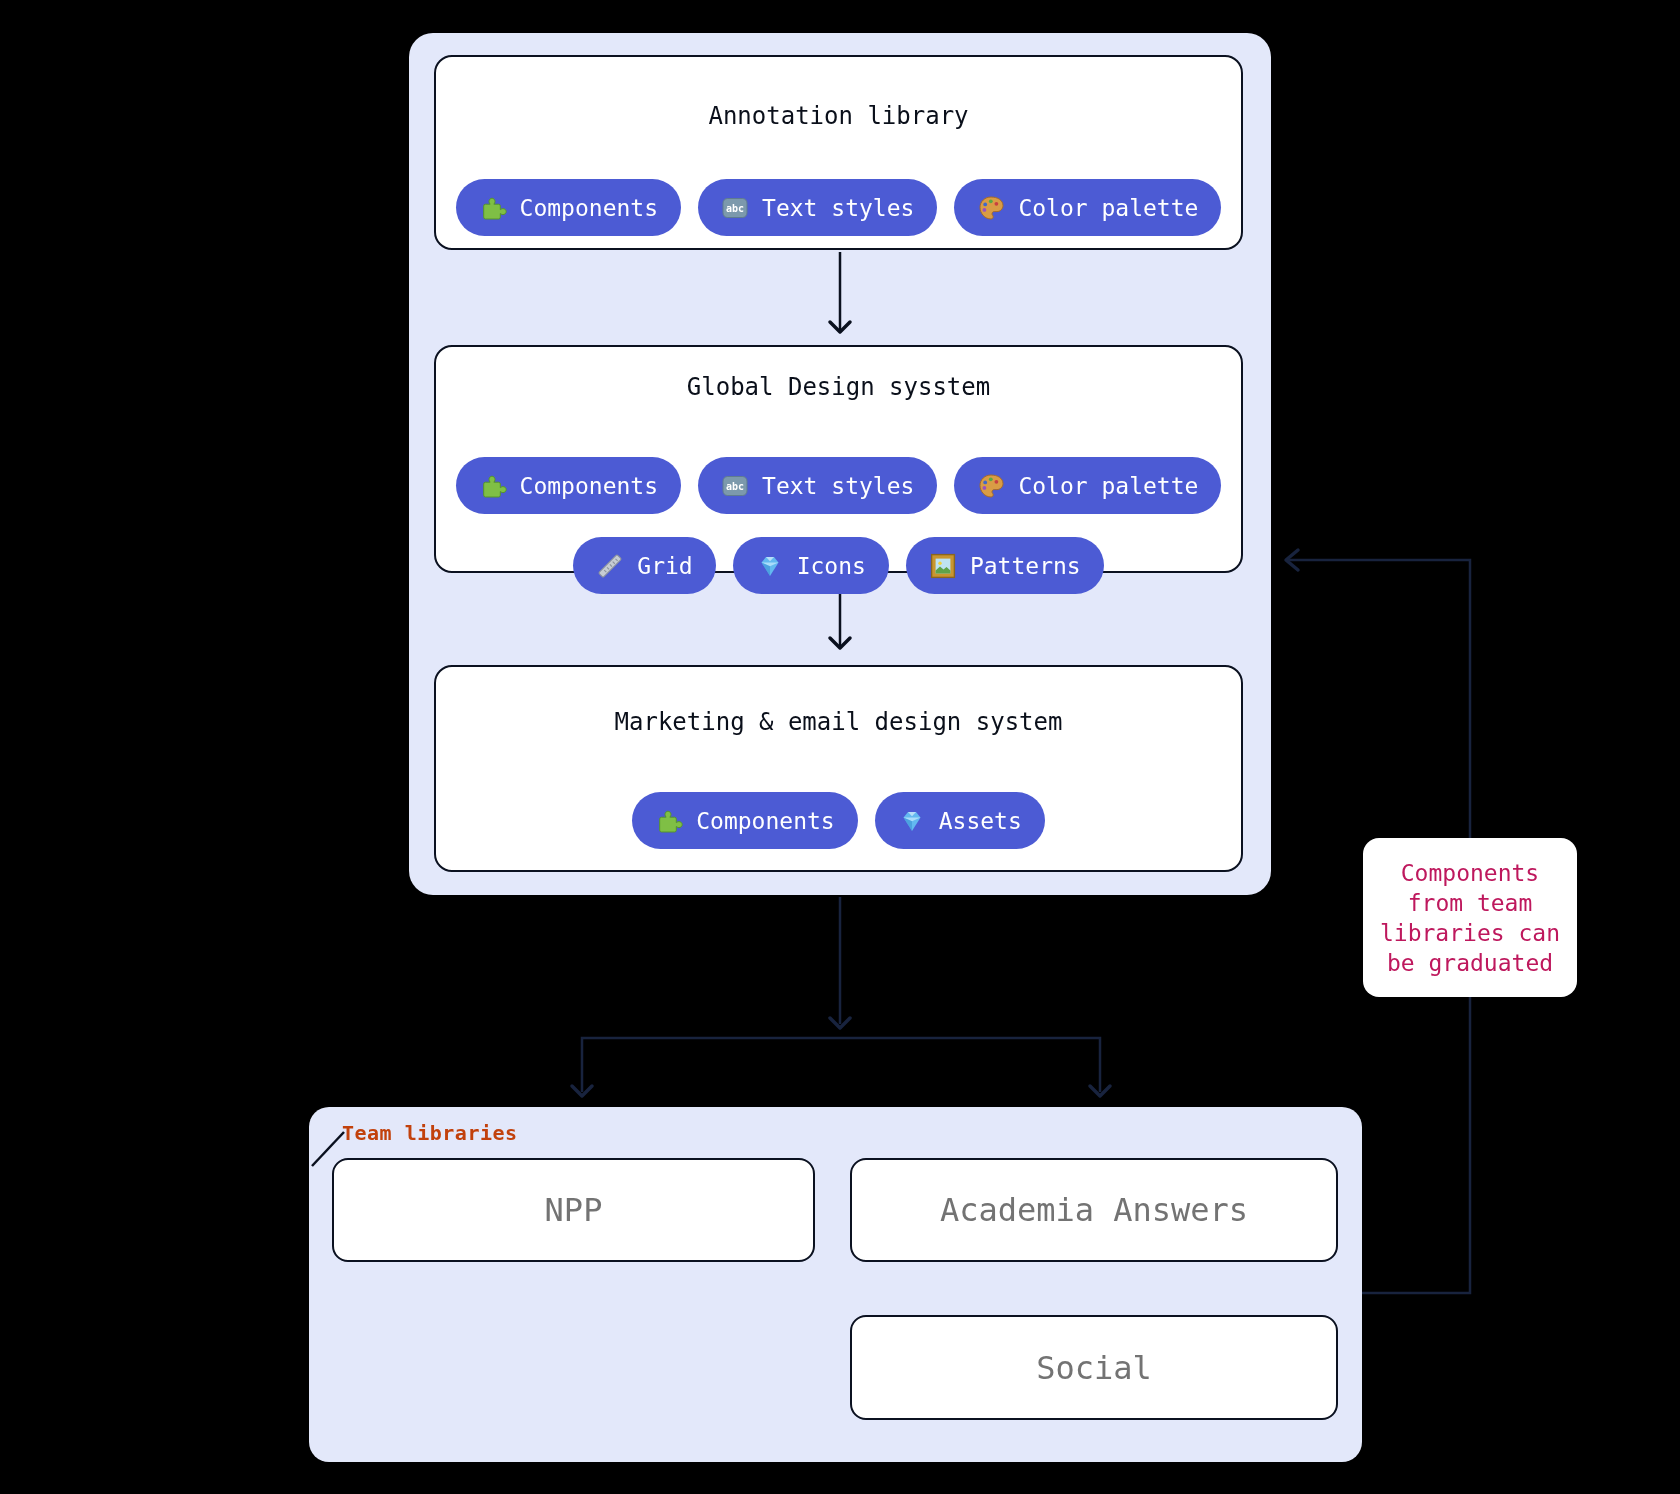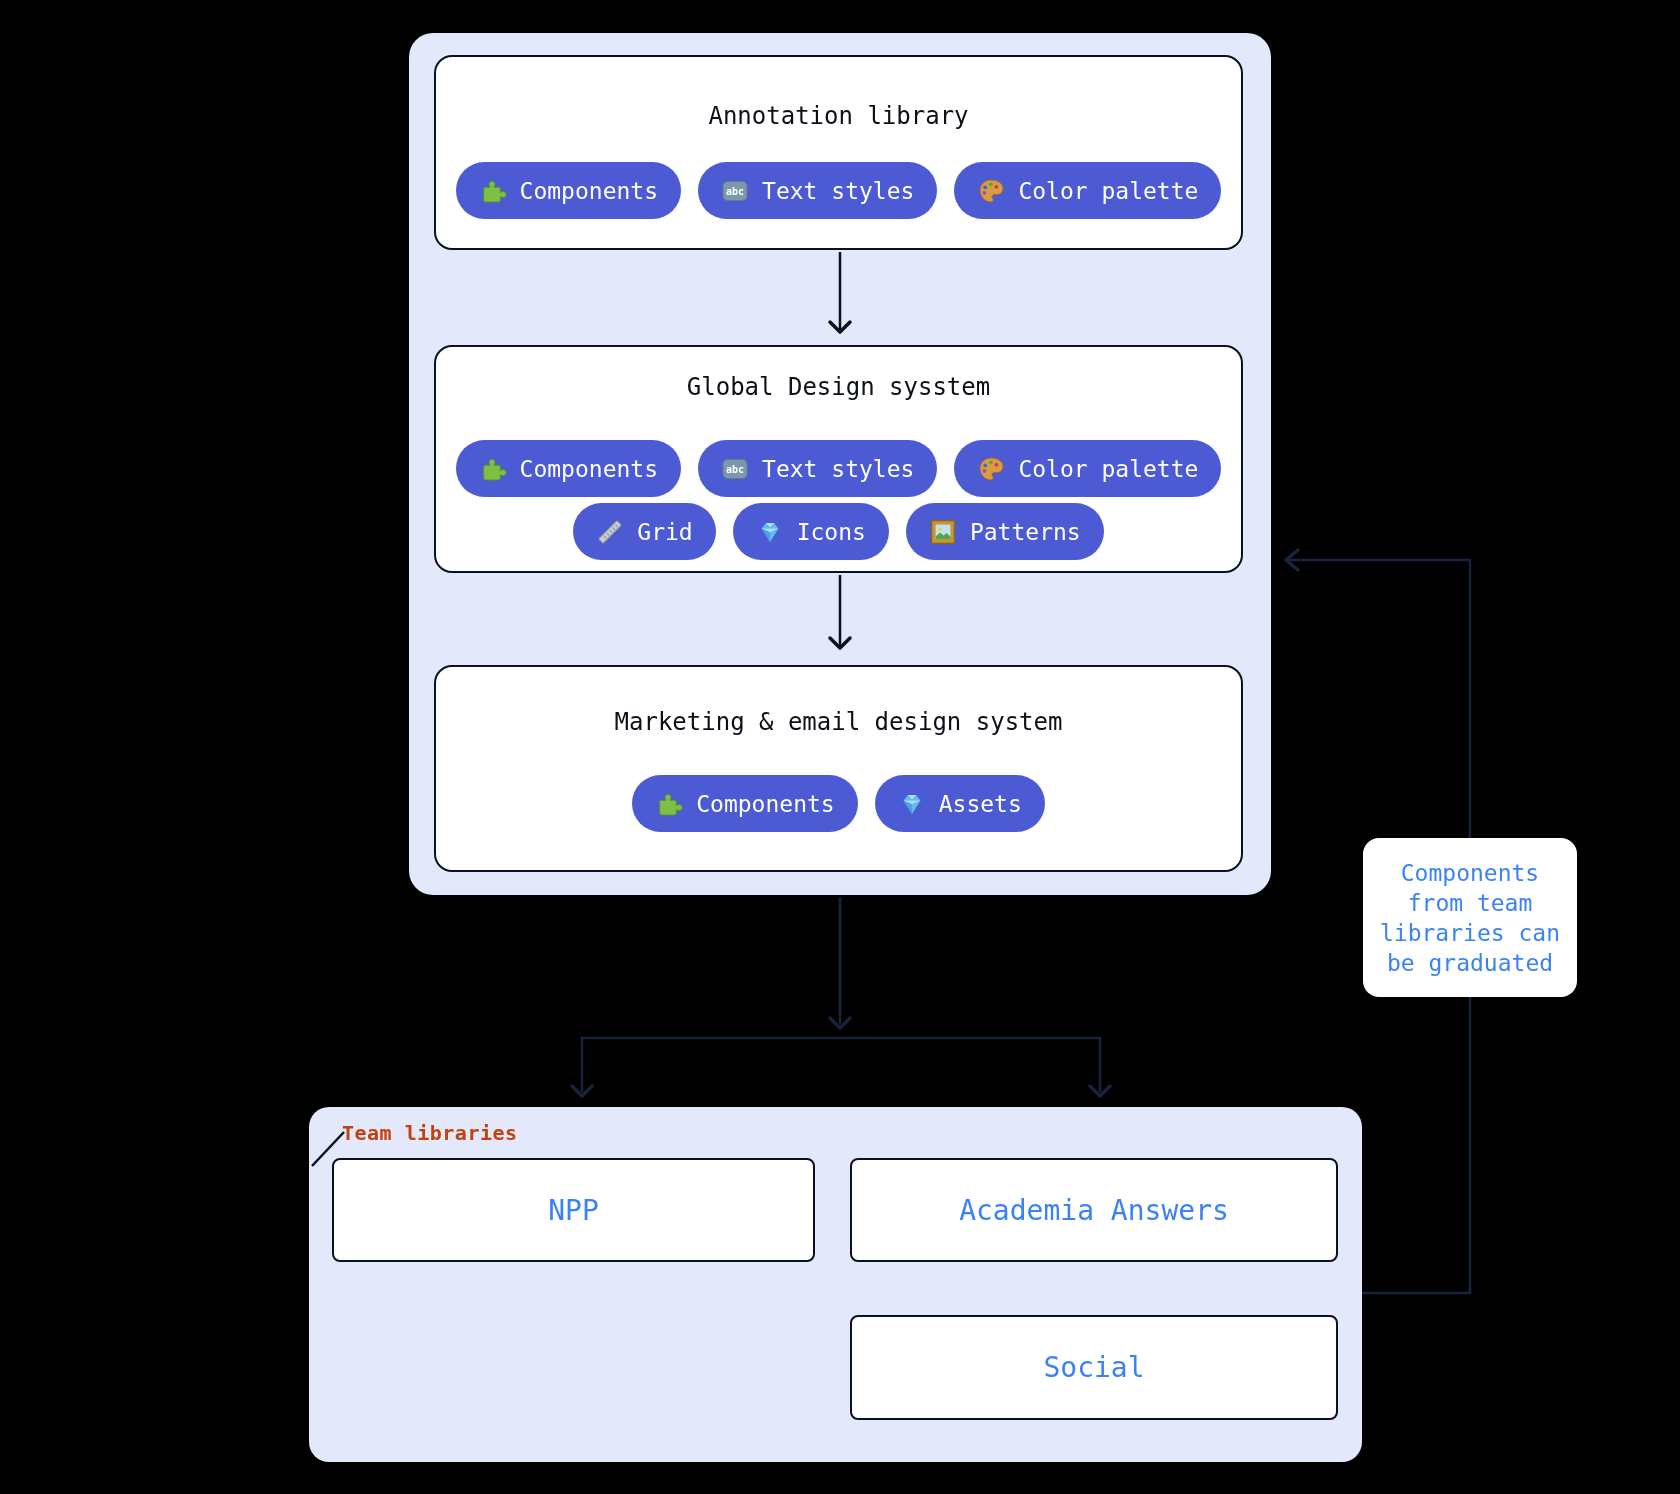--- a/index.html
+++ b/index.html
@@ -26,45 +26,45 @@
   .box-title{
     font-size:24px;line-height:30px;color:#0A0F1A;white-space:nowrap;
   }
   .pill-row{display:flex;justify-content:center;gap:17px;}
   #box-annotation .pill-row{margin-top:31px;}
   #box-global .pill-row{margin-top:38px;}
   #box-global .pill-row + .pill-row{margin-top:6px;}
   #box-marketing .pill-row{margin-top:38px;}
   .pill{
     height:57px;border-radius:29px;background:#4C5BD4;color:#ffffff;
-    display:flex;align-items:center;padding:12px 23px;box-sizing:border-box;
+    display:flex;align-items:center;padding:12px 23px;box-sizing:border-box;margin-top:17px;
   }
   .pill-icon{width:28px;height:28px;display:inline-flex;margin-right:13px;flex:none;}
   .pill-icon svg{width:28px;height:28px;display:block;}
   .pill-label{font-size:23px;white-space:nowrap;}
   
   #team-label{
     position:absolute;left:33px;top:14px;font-size:20px;font-weight:bold;
     color:#c2410c;z-index:3;letter-spacing:0.5px;
   }
   .team-box{
-    position:absolute;background:#ffffff;border:2.5px solid #0B1120;border-radius:8px;
+    position:absolute;background:#ffffff;border:2.5px solid #0B1120;border-radius:16px;
     box-sizing:border-box;display:flex;align-items:center;justify-content:center;
-    font-size:28px;color:#3b82f6;z-index:3;
+    font-size:32px;color:#737373;z-index:3;
   }
   #team-box-npp{left:23px;top:51px;width:483px;height:104px;}
   #team-box-academia{left:541px;top:51px;width:488px;height:104px;}
   #team-box-publishing{left:23px;top:208px;width:483px;height:105px;}
   #team-box-social{left:541px;top:208px;width:488px;height:105px;}
   
   #note-box{
     position:absolute;left:1363px;top:838px;width:214px;height:159px;
     background:#ffffff;border-radius:16px;box-sizing:border-box;
     display:flex;align-items:center;justify-content:center;text-align:center;
-    font-size:23px;line-height:30px;color:#3b82f6;padding:4px 5px;z-index:4;
+    font-size:23px;line-height:30px;color:#be185d;padding:4px 5px;z-index:4;
   }
   
   #connector-overlay{
     position:absolute;left:0;top:0;width:1680px;height:1494px;z-index:2;
     pointer-events:none;
   }
   .ln-in{stroke:#0A101E;stroke-width:2.5;fill:none;}
   .ln-out{stroke:#18233E;stroke-width:2.5;fill:none;}
   .chev-in{stroke:#0A101E;stroke-width:3.5;fill:none;stroke-linecap:round;stroke-linejoin:round;}
   .chev-out{stroke:#18233E;stroke-width:3.5;fill:none;stroke-linecap:round;stroke-linejoin:round;}

